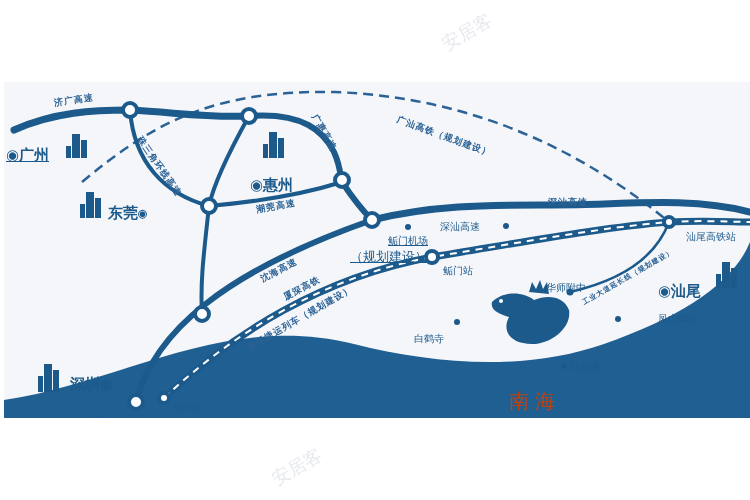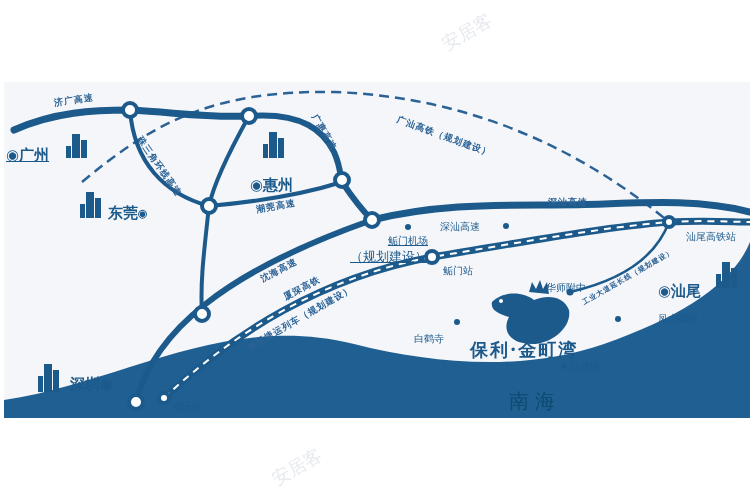--- a/index.html
+++ b/index.html
@@ -5,21 +5,21 @@
   html, body { margin:0; padding:0; }
   body { width:750px; height:500px; background:#ffffff; position:relative; overflow:hidden;
          font-family:"DejaVu Sans", sans-serif; }
   #map-panel { position:absolute; left:4px; top:82px; width:746px; height:336px;
                background:#f4f6f9; overflow:hidden; }
   svg { position:absolute; left:0; top:0; }
   .lbl { position:absolute; color:#1d5a8c; white-space:nowrap; font-family:"DejaVu Sans", sans-serif; }
   .city { font-size:15px; font-weight:bold; color:#1d5a8c; }
   .road { font-size:9px; font-weight:bold; color:#2b6296; letter-spacing:1px; }
   .poi { font-size:10px; color:#1d5a8c; }
-  .sea { font-size:20px; color:#0c4a6e; letter-spacing:6px; }
+  .sea { font-size:20px; color:#c2410c; letter-spacing:6px; }
   .brand { font-family:"DejaVu Serif", serif; font-size:18px; color:#1d5a8c; font-weight:bold; letter-spacing:2px; }
   .watermark { position:absolute; color:#e6e9ee; font-size:18px; transform:rotate(-30deg); white-space:nowrap; }
 </style>
 </head>
 <body>
 
 <div class="watermark" style="left:440px; top:20px;">安居客</div>
 <div class="watermark" style="left:270px; top:455px;">安居客</div>
 
 <div id="map-panel">
@@ -138,16 +138,15 @@
   </div>
   <div class="lbl poi" style="left:436px; top:138px;">深汕高速</div>
   <div class="lbl poi" style="left:439px; top:182px;">鲘门站</div>
   <div class="lbl poi" style="left:542px; top:192px;margin-top:7px;">华师附中</div>
   <div class="lbl poi" style="left:410px; top:250px;">白鹤寺</div>
   <div class="lbl poi" style="left:622px; top:230px;margin-left:32px;">凤山妈祖</div>
   <div class="lbl poi" style="left:566px; top:278px;">汕尾港</div>
   <div class="lbl poi" style="left:682px; top:148px;">汕尾高铁站</div>
   <div class="lbl poi" style="left:168px; top:318px;">福田站</div>
 
-  <div class="lbl brand" style="left:466px; top:256px;">保利·金町湾</div>
 
   <div class="lbl sea" style="left:505px; top:306px;">南海</div>
 </div>
 
 </body></html>

